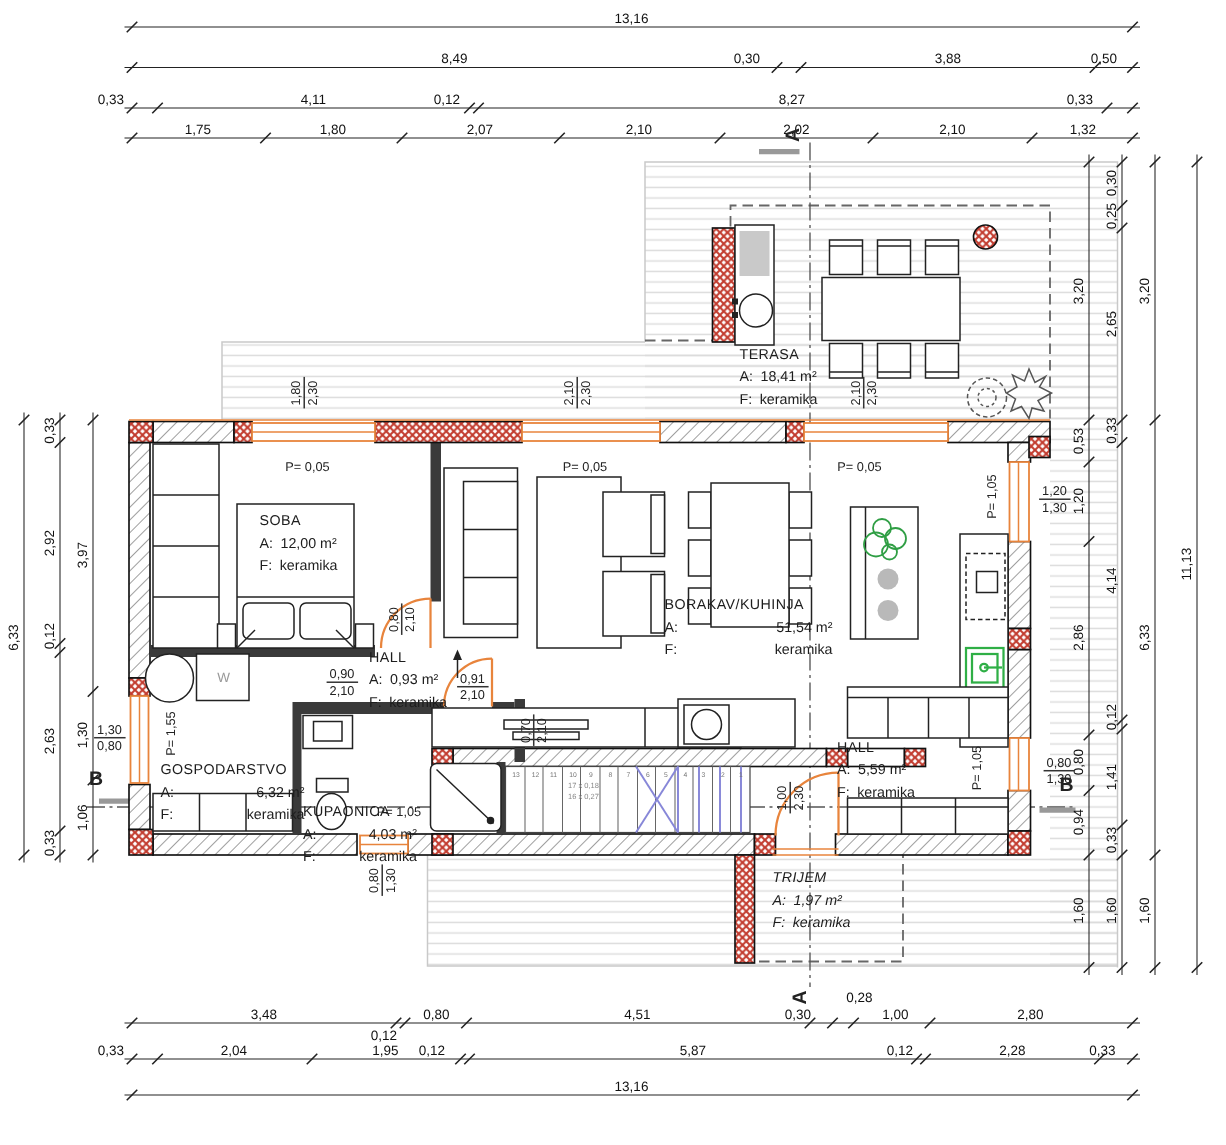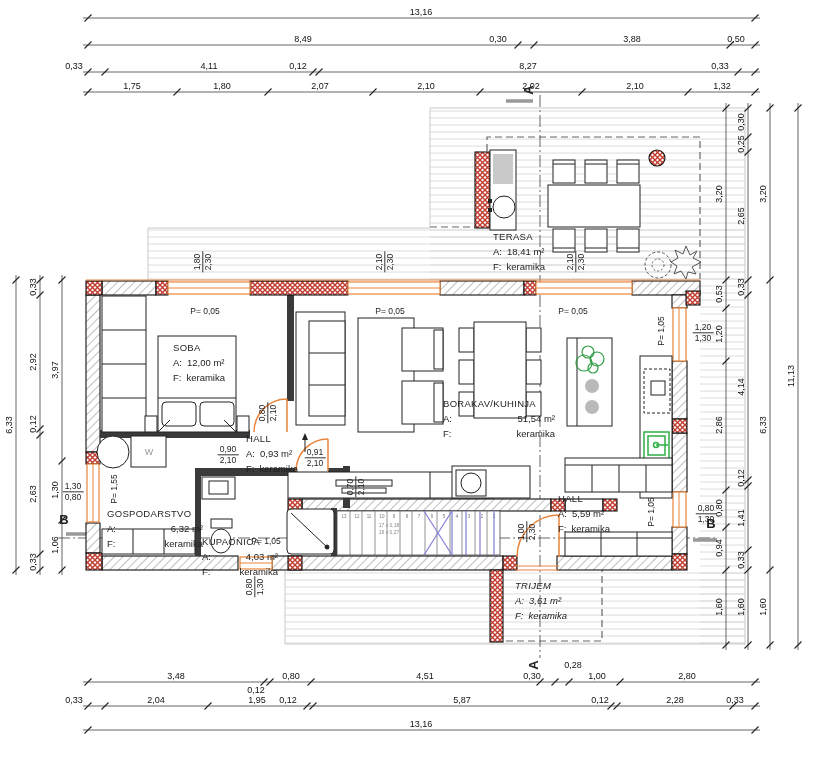--- a/index.html
+++ b/index.html
@@ -580,21 +580,21 @@
         </div>
         <div class="rw">
           <span>F:</span>
           <span>keramika</span>
         </div>
       </div>
       <div class="room" style="left: 515px; top: 578px; width: 66px; font-style: italic;">
         <div class="nm">TRIJEM</div>
         <div class="rw">
           <span>A:</span>
-          <span>3,61 m²</span>
+          <span>1,97 m²</span>
         </div>
         <div class="rw">
           <span>F:</span>
           <span>keramika</span>
         </div>
       </div>
       <div class="frac" style="left: 203px; top: 262px; transform: translate(-50%, -50%) rotate(-90deg);">
         <span class="t">1,80</span>
         <span class="b">2,30</span>
       </div>

